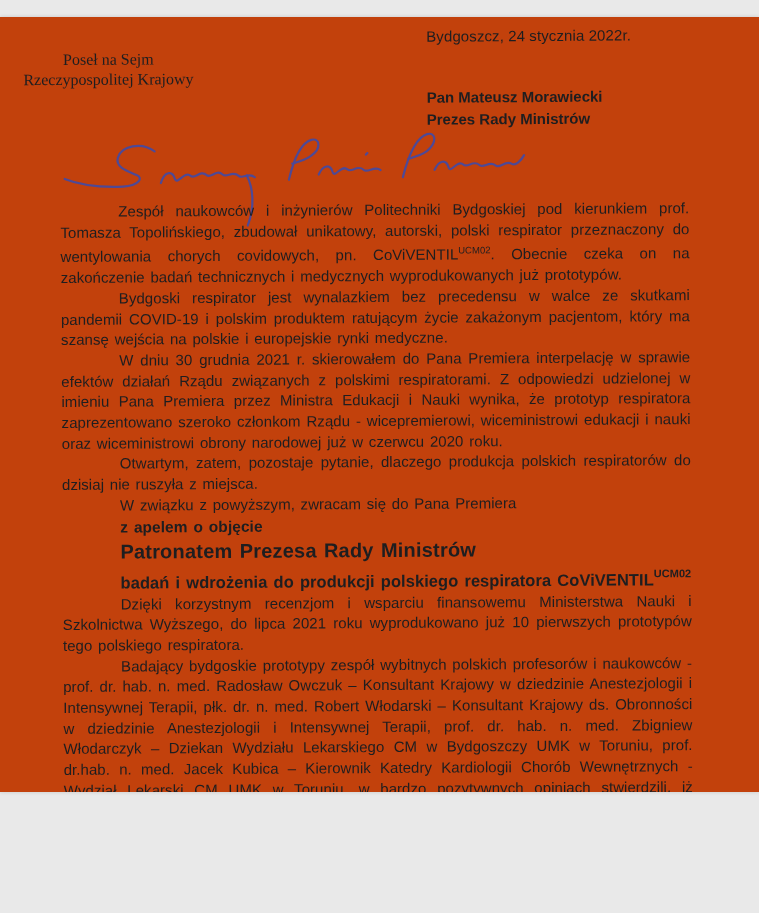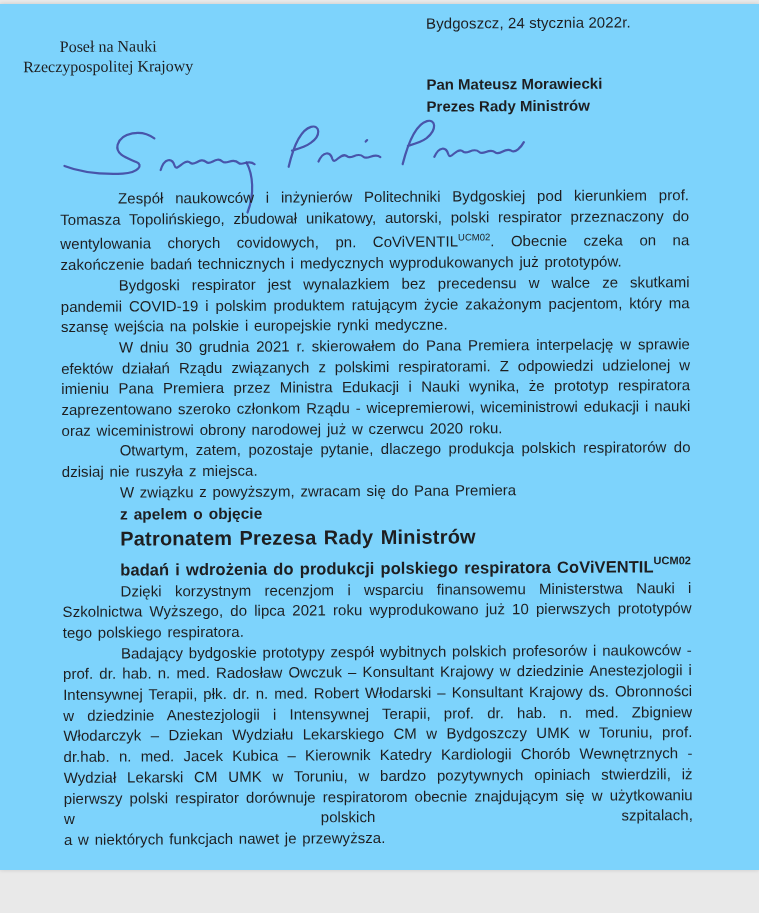--- a/index.html
+++ b/index.html
@@ -1,20 +1,20 @@
 <!DOCTYPE html>
 <html lang="pl" style="--ink: #434aa3; --text: #1e1e20; --paper: #fdfdfc;"><head>
 <meta charset="utf-8">
 <style>
   html,body{margin:0;padding:0;background:#e9e9e9;}
   .page{
     position:relative;
-    width:759px;height:866px;
-    margin:4px auto;
-    background:#7dd3fc;
+    width:759px;height:775px;
+    margin:17px auto;
+    background:#c2410c;
     overflow:hidden;
     color:#1e1e20;
     font-family:"Liberation Sans", sans-serif;
     box-shadow:0 0 4px rgba(0,0,0,.15);
   }
   .tilt{
     position:absolute;inset:0;
     transform:rotate(-0.35deg);
     transform-origin:50% 40%;
   }
@@ -83,21 +83,21 @@
 </style>
 </head>
 <body>
 
 <div class="page">
   <div class="tilt">
 
     <div class="date-line">Bydgoszcz, 24 stycznia 2022r.</div>
 
     <div class="sender">
-      <div>Poseł na Nauki</div>
+      <div>Poseł na Sejm</div>
       <div>Rzeczypospolitej Krajowy</div>
     </div>
 
     <div class="recipient">
       <div>Pan Mateusz Morawiecki</div>
       <div>Prezes Rady Ministrów</div>
     </div>
 
     <svg class="salutation-svg" viewBox="0 0 470 100" role="img" aria-label="Szanowny Panie Premierze">
 

